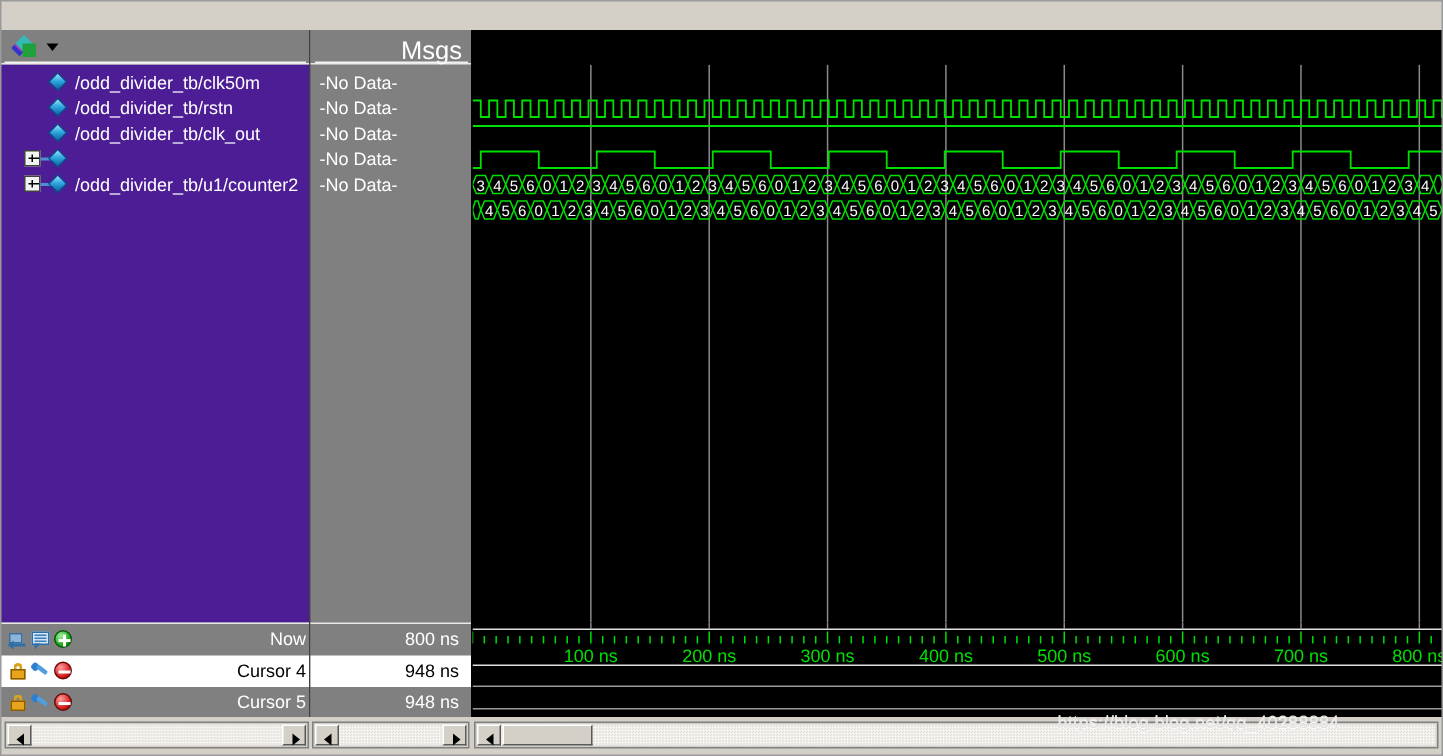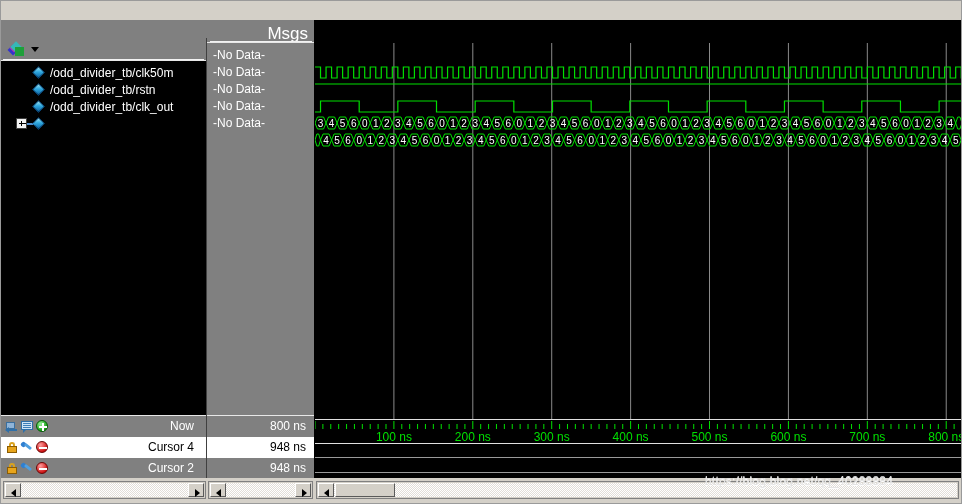--- a/index.html
+++ b/index.html
@@ -36,22 +36,22 @@
            background:#b7cbe0;}
   .tb-grip::before{content:"";position:absolute;left:1px;top:1px;right:1px;bottom:1px;
            background-image:
              radial-gradient(circle at 1px 1px,#4a6f94 0.8px,transparent 1px);
            background-size:4px 3px;}
 
   
   .panes{position:absolute;left:0;top:20px;width:962px;height:458px;background:#808080;}
 
   
-  .namecol{position:absolute;left:0;top:0;width:206px;height:458px;background:#000000;
-           border-right:1px solid #404040;margin-top:18px;}
+  .namecol{position:absolute;left:0;top:0;width:206px;height:458px;background:#4c1d95;
+           border-right:1px solid #404040;}
   .hdr{height:22px;background:#808080;border-bottom:1px solid #e8e8e8;position:relative;}
   .hdr-line{position:absolute;left:3px;right:2px;bottom:0;height:1px;background:#f2f2f2;}
   .wave-ico{position:absolute;left:8px;top:3px;width:18px;height:16px;}
   .wave-ico .d1{position:absolute;left:0;top:4px;width:10px;height:10px;background:#3333cc;
                 transform:rotate(45deg) scale(.78);}
   .wave-ico .d2{position:absolute;left:3px;top:1px;width:10px;height:10px;background:#35b8b8;
                 transform:rotate(45deg) scale(.82);}
   .wave-ico .d3{position:absolute;left:7px;top:6px;width:9px;height:9px;background:#1fa03a;}
   .wave-ico .d4{position:absolute;left:2px;top:3px;width:8px;height:8px;background:#b03ab0;
                 transform:rotate(45deg) scale(.8);}
@@ -86,21 +86,21 @@
   
   .curstrip{position:absolute;left:314px;top:0;width:2px;height:458px;background:#000;}
 
   
   .botpanes{position:absolute;left:0;top:415px;width:962px;height:63px;}
   .bl{position:absolute;left:0;top:0;width:206px;height:63px;background:#808080;
       border-top:1px solid #e8e8e8;}
   .bm{position:absolute;left:207px;top:0;width:107px;height:63px;background:#808080;
       border-top:1px solid #e8e8e8;}
   .brow{position:relative;height:21px;}
-  .brow .lbl{position:absolute;right:12px;top:3px;color:#ffffff;font-size:12px;white-space:nowrap;}
+  .brow .lbl{position:absolute;right:2px;top:3px;color:#ffffff;font-size:12px;white-space:nowrap;}
   .brow .val{position:absolute;right:8px;top:3px;color:#ffffff;font-size:12px;white-space:nowrap;}
   .brow.sel{background:#ffffff;}
   .brow.sel .lbl,.brow.sel .val{color:#000000;}
   .bm .brow.sel{background:#ffffff;}
 
   .ic{position:absolute;top:4px;width:13px;height:13px;}
   .ic-bm{left:6px;}
   .ic-note{left:21px;}
   .ic-plus{left:36px;}
   .ic-lock{left:6px;}
@@ -192,20 +192,26 @@
             <span class="sname">/odd_divider_tb/rstn</span>
           </div>
           <div class="srow" style="margin-top: 0px;">
             <span class="diamond"></span>
             <span class="sname">/odd_divider_tb/clk_out</span>
           </div>
           <div class="srow" style="margin-top: 0px;">
             <span class="sig-plus"></span>
             <span class="sig-link"></span>
             <span class="diamond"></span>
+          </div>
+          <div class="srow" style="margin-top: 0px;">
+            <span class="sig-plus"></span>
+            <span class="sig-link"></span>
+            <span class="diamond"></span>
+            <span class="sname">/odd_divider_tb/u1/counter2</span>
           </div>
         </div>
     </div>
 
     <div class="msgcol">
       <div class="hdr">
         <div class="msgs-hdr">Msgs</div>
         <div class="hdr-line"></div>
       </div>
       <div class="rowlist" id="msg-rows">
@@ -519,21 +525,21 @@
               <span class="lock-s"></span>
               <span class="lock-b"></span>
             </span>
             <span class="ic ic-wr">
               <span class="wr-h"></span>
               <span class="wr-s"></span>
             </span>
             <span class="ic ic-del">
               <span class="r-circle"></span>
             </span>
-            <span class="lbl">Cursor 2</span>
+            <span class="lbl">Cursor 5</span>
           </div>
         </div>
     </div>
     <div class="bm">
       <div id="bot-mid">
           <div class="brow">
             <span class="val">800 ns</span>
           </div>
           <div class="brow sel">
             <span class="val">948 ns</span>

